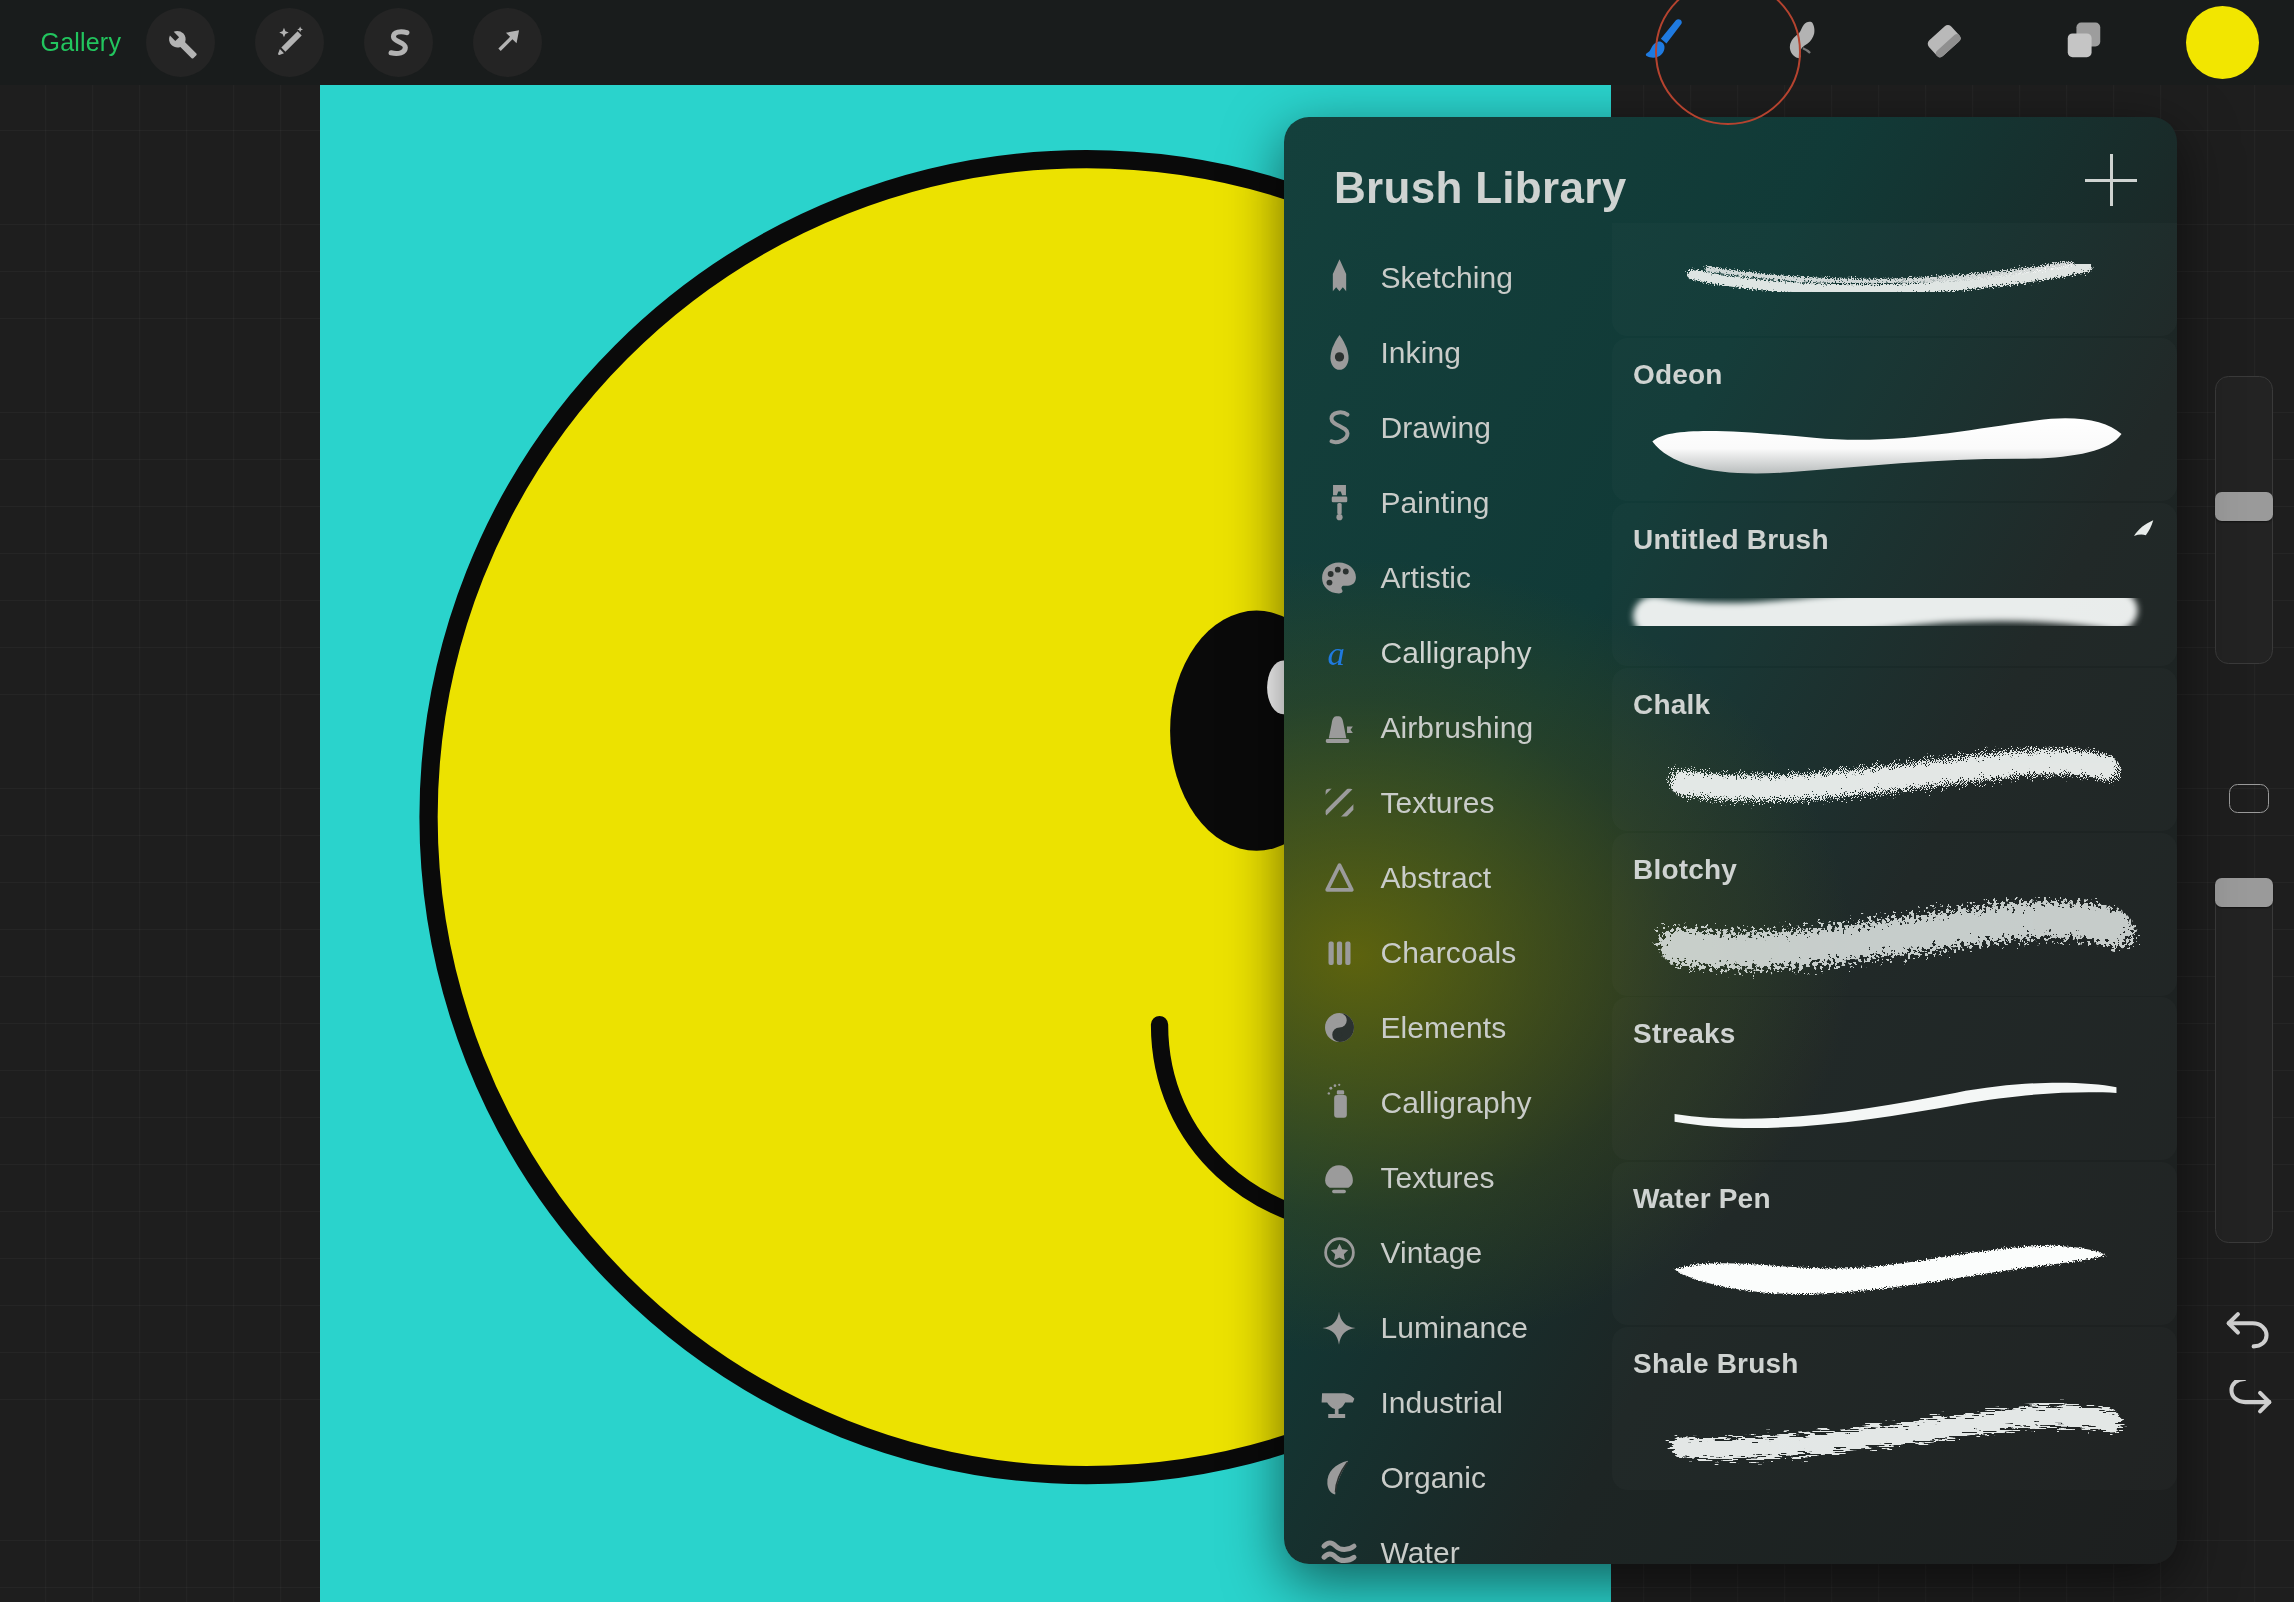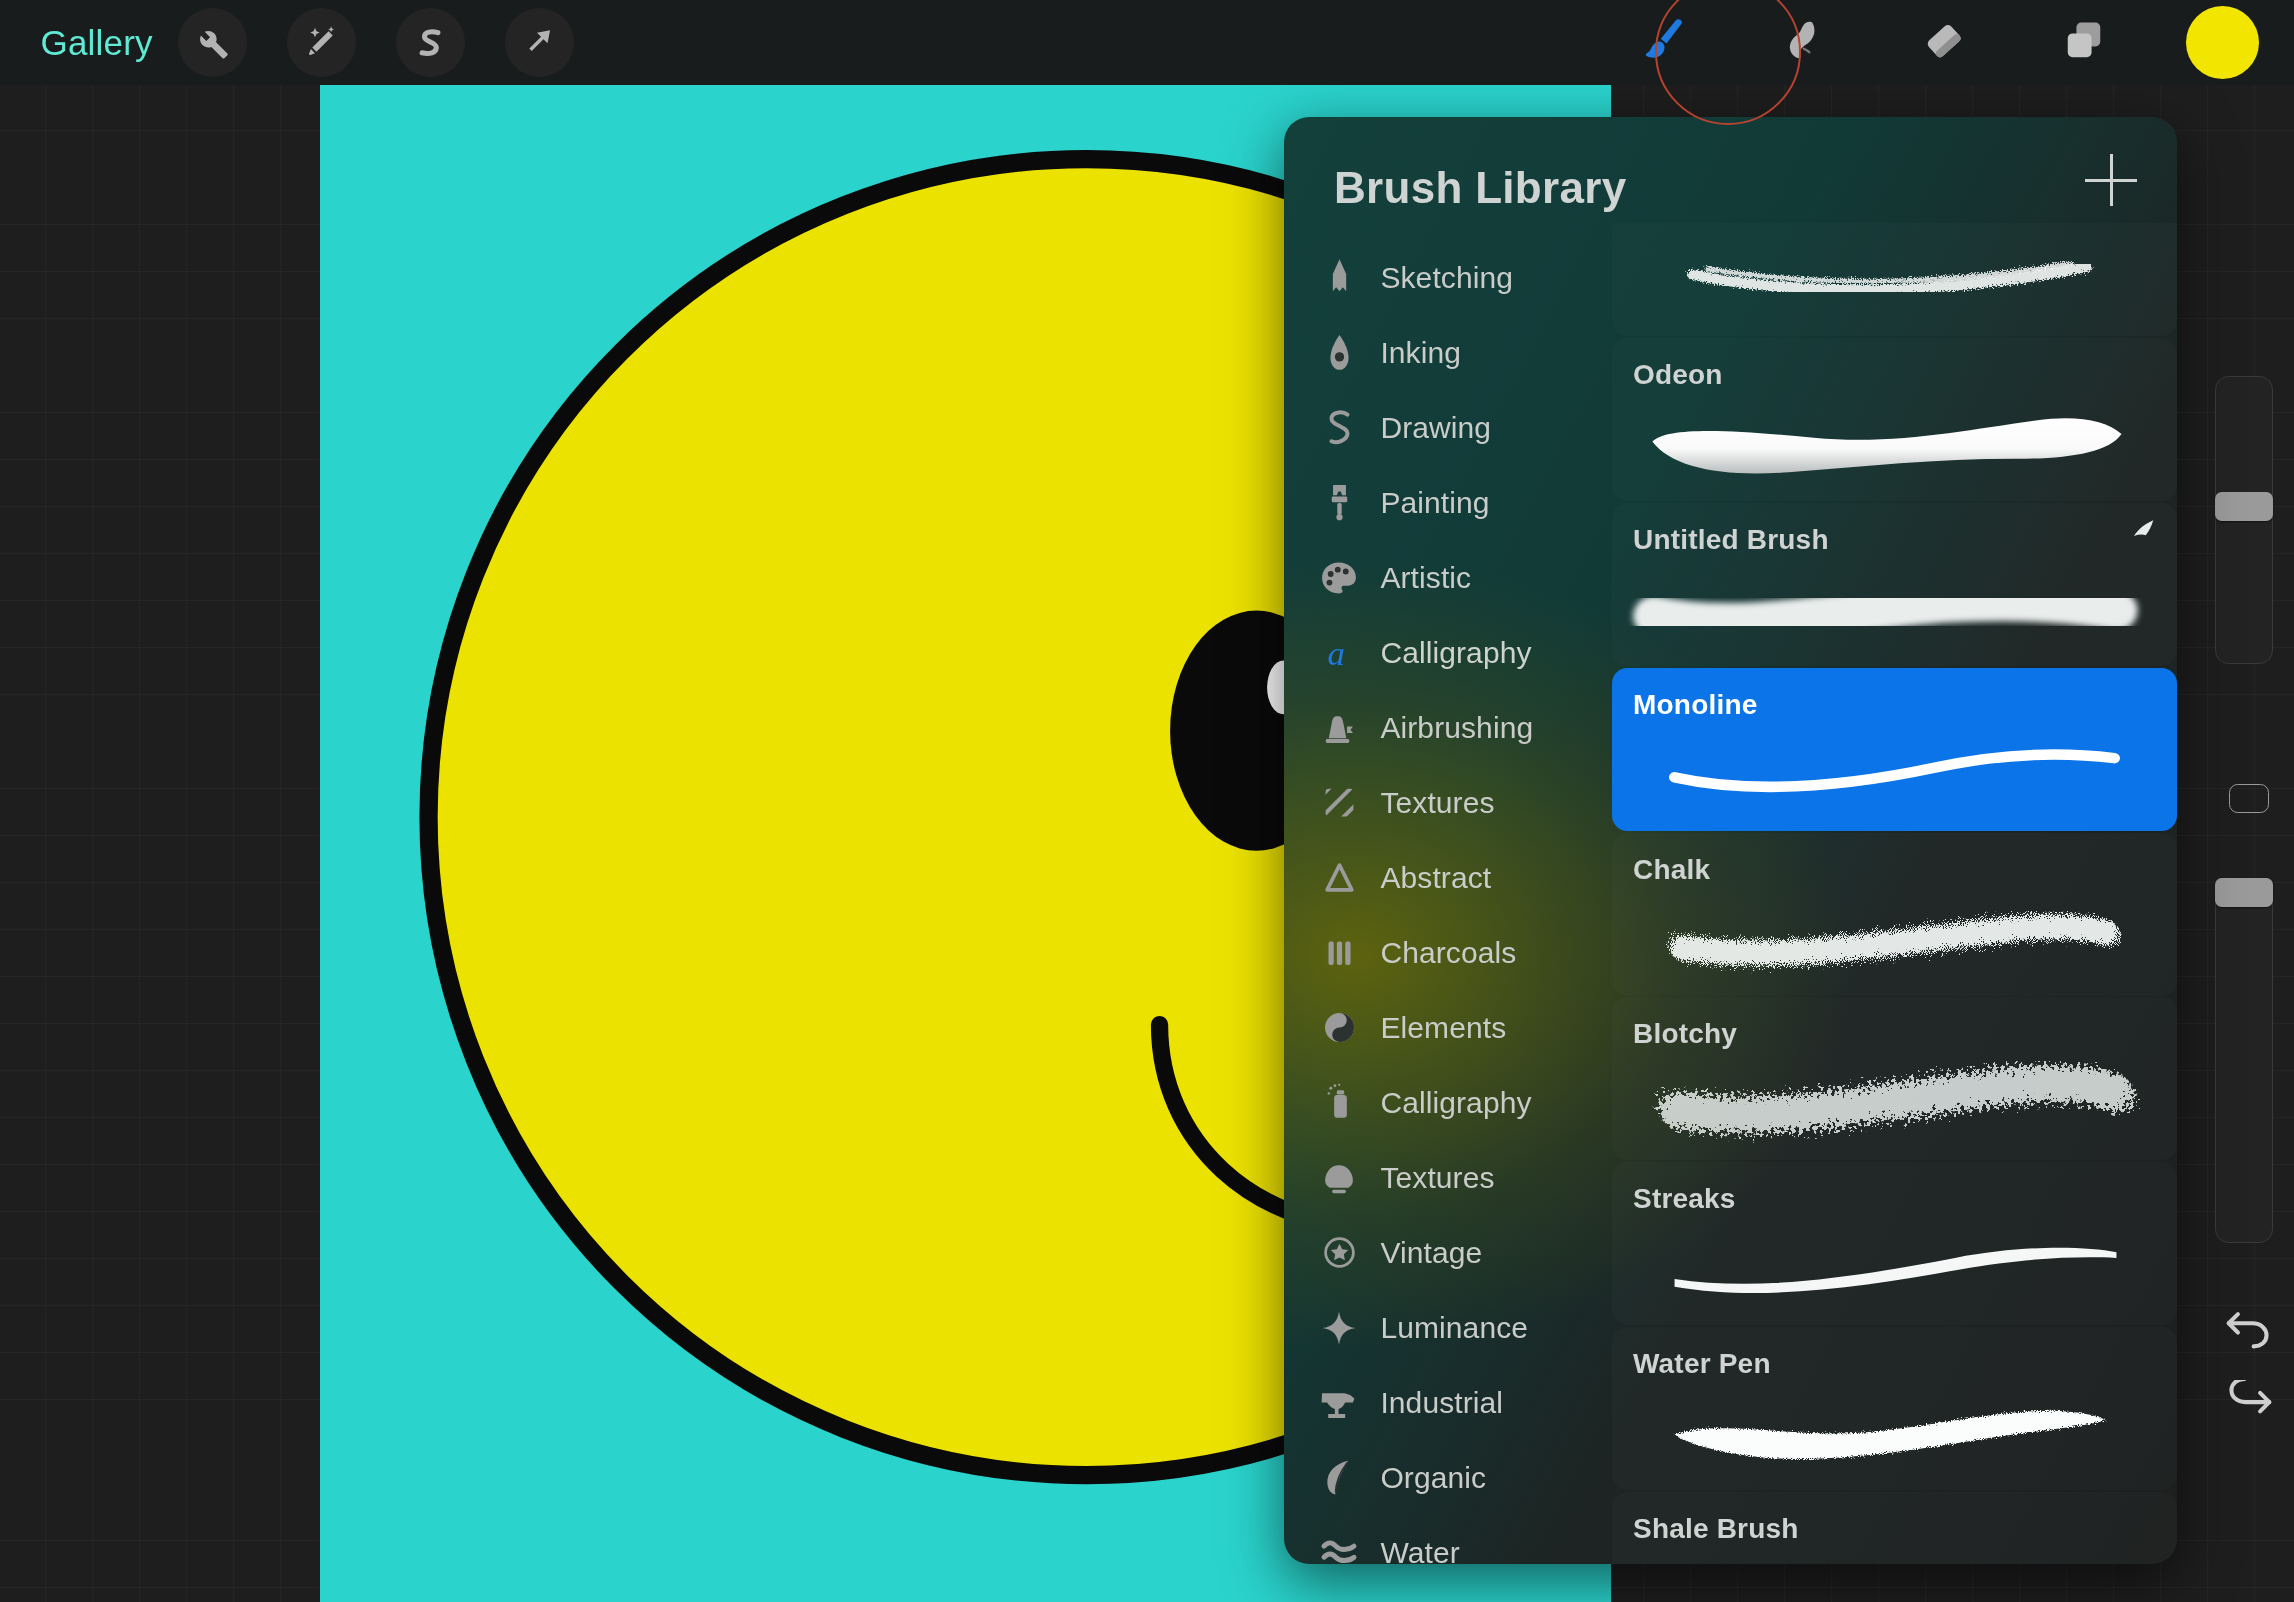--- a/index.html
+++ b/index.html
@@ -35,21 +35,21 @@
 
   
   #topbar {
     position:absolute; left:0; top:0; width:2294px; height:85px;
     background:#191c1c;
     display:flex; align-items:center;
     z-index:40;
   }
   #topbar-left { display:flex; align-items:center; gap:0px; padding-left:29px; }
   #gallery-btn {
-    color:#5eead4; font-size:35px; letter-spacing:0.2px;
+    color:#22c55e; font-size:25px; letter-spacing:0.2px;
     padding:0 25px 0 11.5px; line-height:1; cursor:pointer;
   }
   .tool-circle {
     width:69px; height:69px; border-radius:50%;
     background:#242424;
     display:flex; align-items:center; justify-content:center;
     margin-right:40px; cursor:pointer; position:relative;
   }
   .tool-circle svg { display:block; }
   #topbar-right {
@@ -549,28 +549,20 @@
               <defs>
                 <filter id="softU">
                     <feGaussianBlur stdDeviation="3.2"></feGaussianBlur>
                   </filter>
               </defs>
               <path d="M42 118 C 130 138, 240 110, 330 104 C 410 99, 470 106, 500 112" stroke="#f2f5f4" stroke-width="42" fill="none" stroke-linecap="round" filter="url(#softU)" opacity="0.96"></path>
             </svg>
           </div>
         </div>
 
-        <div class="brush-row selected">
-          <div class="bname">Monoline</div>
-          <div class="stroke-wrap">
-            <svg width="100%" height="163" viewBox="0 0 560 170" preserveAspectRatio="none">
-              <path d="M62 114 C 140 132, 230 124, 320 104 C 390 88, 450 88, 498 94" stroke="#ffffff" stroke-width="11" fill="none" stroke-linecap="round"></path>
-            </svg>
-          </div>
-        </div>
 
         <div class="brush-row plain">
           <div class="bname">Chalk</div>
           <div class="stroke-wrap">
             <svg width="100%" height="163" viewBox="0 0 560 170" preserveAspectRatio="none">
               <defs>
                 <filter id="chalkF" x="-25%" y="-60%" width="150%" height="260%">
                   <feTurbulence type="fractalNoise" baseFrequency="0.95" numOctaves="4" result="nz"></feTurbulence>
                   <feDisplacementMap in="SourceGraphic" in2="nz" scale="26"></feDisplacementMap>
                 </filter>

